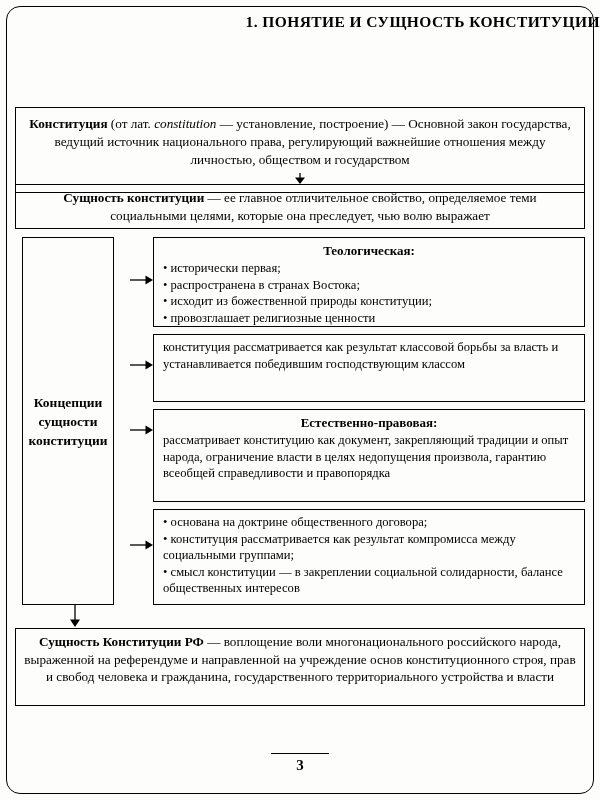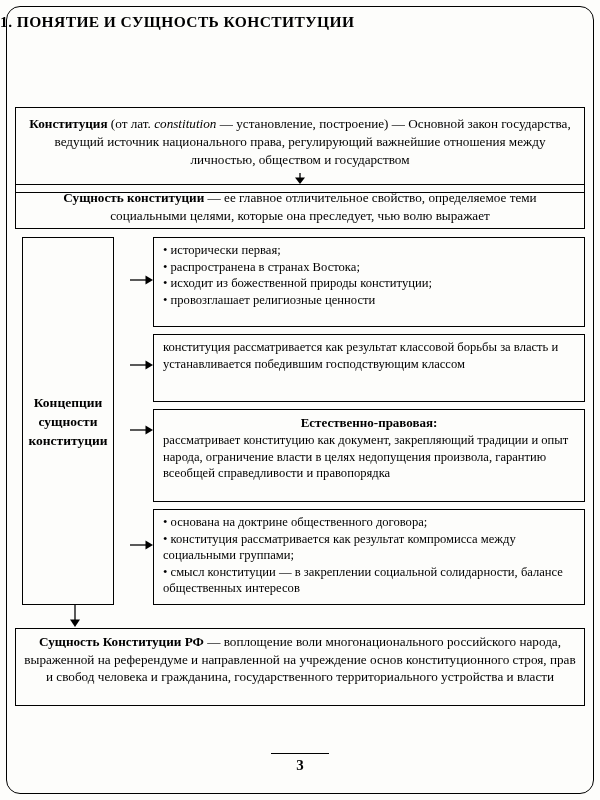--- a/index.html
+++ b/index.html
@@ -10,21 +10,21 @@
     font-family: "Liberation Serif", serif;
     color: #000;
   }
   .page { position: relative; width: 600px; height: 800px; background: #fdfdfb; overflow: hidden; }
   .frame {
     position: absolute; left: 6px; top: 6px; width: 588px; height: 788px;
     border: 1.5px solid #000; border-radius: 14px;
   }
   .title {
     position: absolute; top: 13px; left: 0; width: 100%;
-    text-align: left; font-weight: bold; font-size: 15.5px; letter-spacing: 0.4px;
+    text-align: right; font-weight: bold; font-size: 15.5px; letter-spacing: 0.4px;
   }
   .box { position: absolute; border: 1px solid #000; background: transparent; }
   .centered { text-align: center; }
 
   .def-box     { left: 15px; top: 87px;  width: 570px; height: 86px; padding: 7px 12px; font-size: 13.2px; line-height: 18px; margin-top: 20px; }
   .essence-box { left: 15px; top: 184px; width: 570px; height: 45px; padding: 4px 10px; font-size: 13.2px; line-height: 17.5px; }
 
   .concepts-label-box {
     left: 22px; top: 237px; width: 92px; height: 368px;
     display: flex; align-items: center; justify-content: center;
@@ -64,20 +64,21 @@
 
   <div class="box centered essence-box">
     <p><b>Сущность конституции</b><span> — ее главное отличительное свойство, определяемое теми социальными целями, которые она преследует, чью волю выражает</span></p>
   </div>
 
   <div class="box concepts-label-box">
     <div>Концепции сущности конституции</div>
   </div>
 
   <div class="box concept-box concept-a">
+    <div class="concept-title">Теологическая:</div>
     <div class="concept-body">
       <span class="bullet-item">• исторически первая;</span>
       <span class="bullet-item">• распространена в странах Востока;</span>
       <span class="bullet-item">• исходит из божественной природы конституции;</span>
       <span class="bullet-item">• провозглашает религиозные ценности</span>
     </div>
   </div>
 
   <div class="box concept-box concept-b">
     <div class="concept-body">конституция рассматривается как результат классовой борьбы за власть и устанавливается победившим господствующим классом</div>

